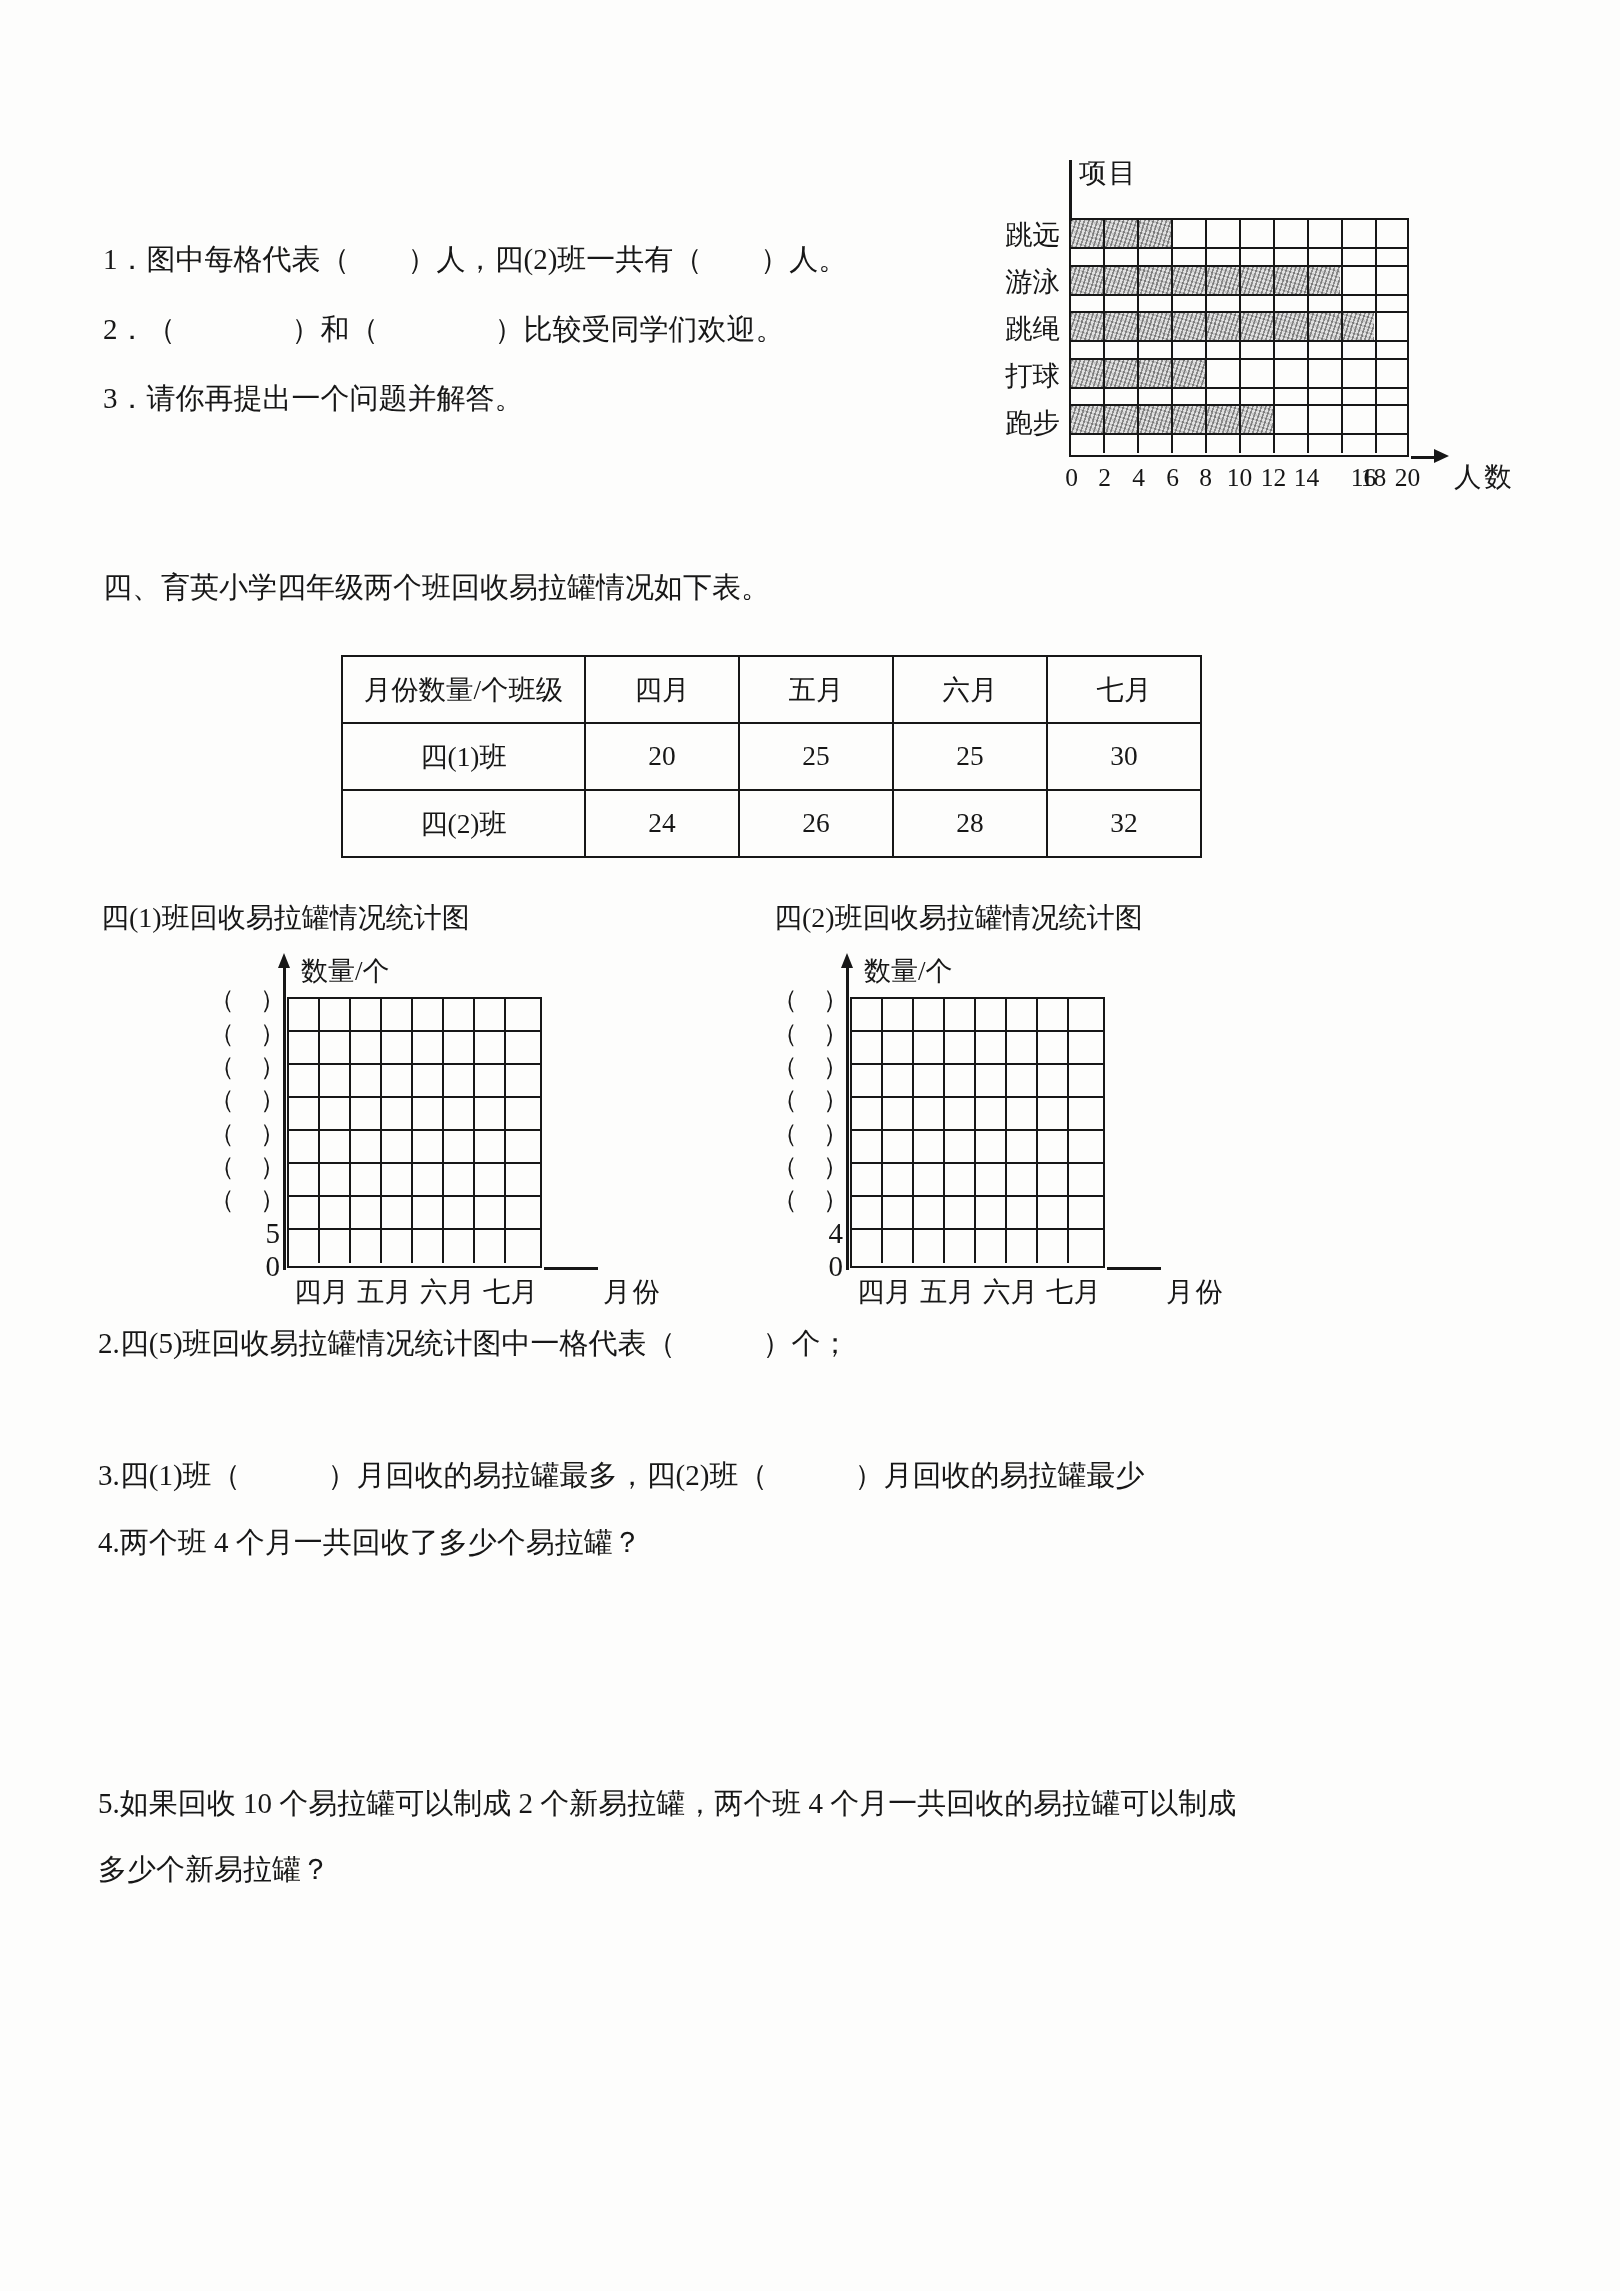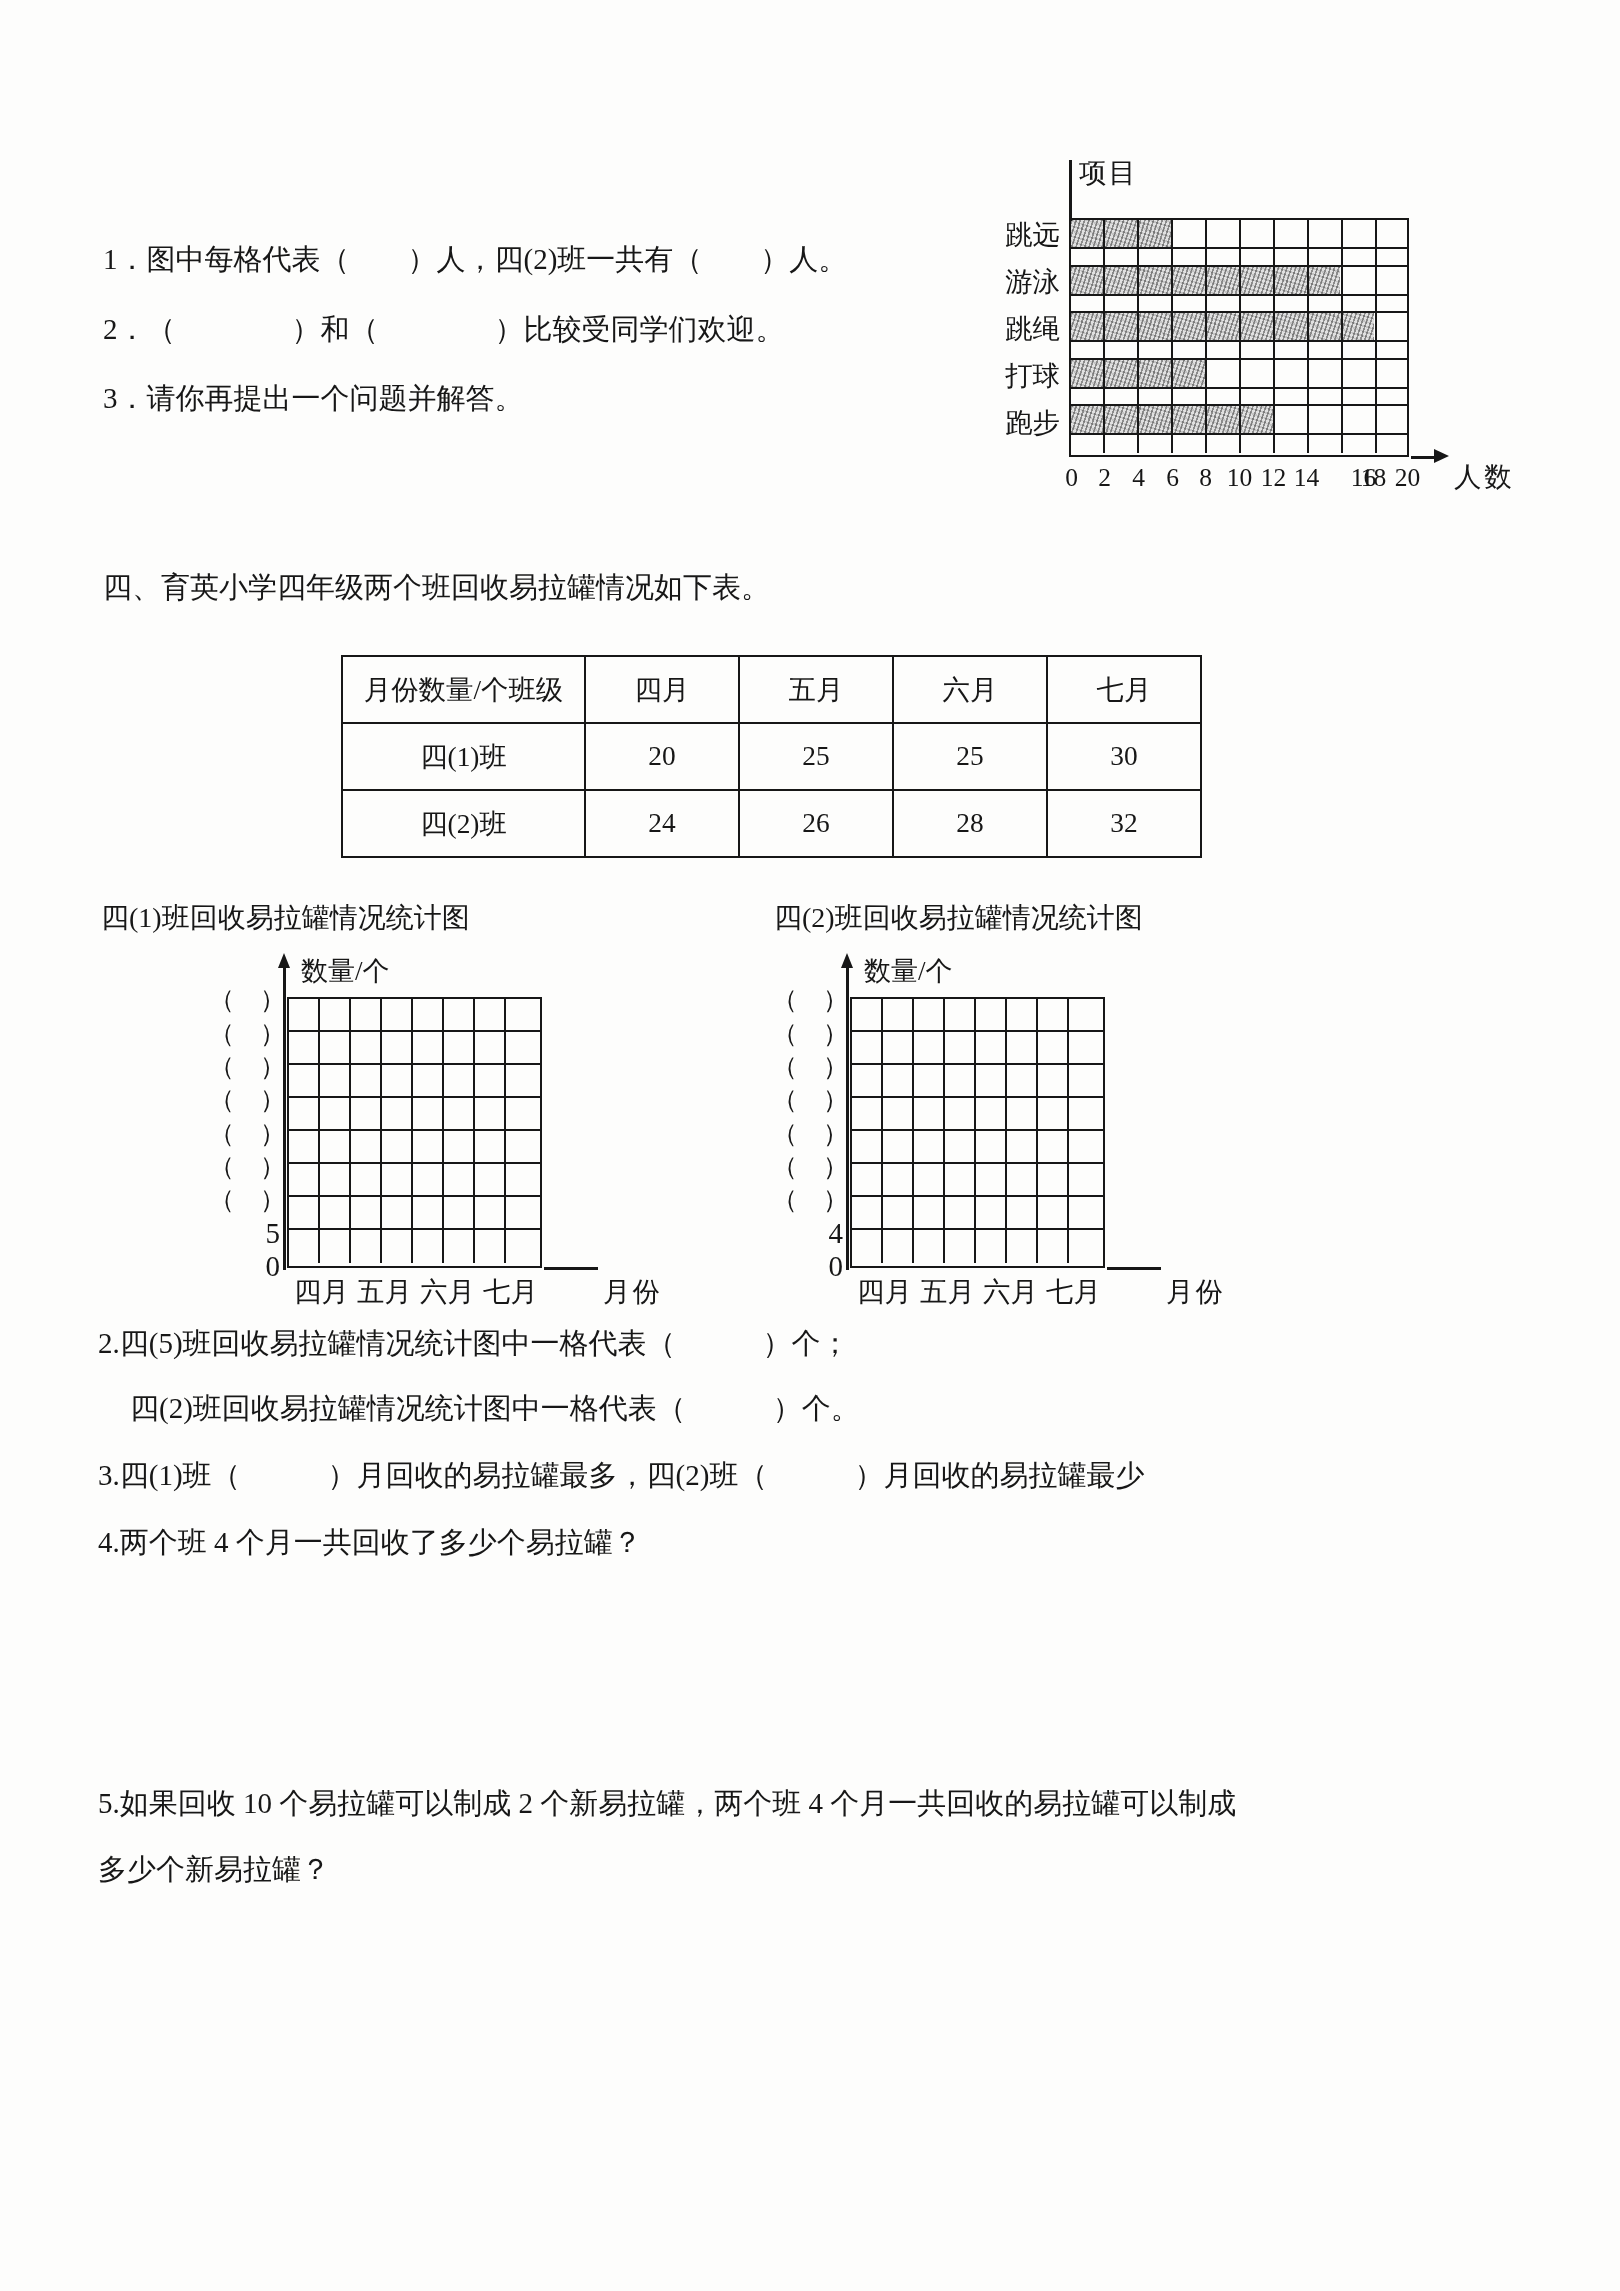--- a/index.html
+++ b/index.html
@@ -431,20 +431,19 @@
       <div style="position: absolute; left: 0px; top: 231px; width: 71px; height: 31px; line-height: 31px; text-align: right; font-size: 25.5px;">（　）</div>
       <div style="position: absolute; left: 0px; top: 265px; width: 71px; height: 31px; line-height: 31px; text-align: right; font-size: 29px;">4</div>
       <div style="position: absolute; left: 0px; top: 298px; width: 71px; height: 31px; line-height: 31px; text-align: right; font-size: 29px;">0</div>
       <div style="position: absolute; left: 81px; top: 321px; width: 63px; text-align: center; font-size: 27.4px;">四月</div>
       <div style="position: absolute; left: 144px; top: 321px; width: 63px; text-align: center; font-size: 27.4px;">五月</div>
       <div style="position: absolute; left: 207px; top: 321px; width: 63px; text-align: center; font-size: 27.4px;">六月</div>
       <div style="position: absolute; left: 270px; top: 321px; width: 63px; text-align: center; font-size: 27.4px;">七月</div>
     </div>
 
   <div class="t" style="left:98px;top:1326px">2.四(5)班回收易拉罐情况统计图中一格代表（　　　）个；</div>
-  <div class="t" style="left:130px;top:1391px">四(2)班回收易拉罐情况统计图中一格代表（　　　）个。</div>
   <div class="t" style="left:98px;top:1458px">3.四(1)班（　　　）月回收的易拉罐最多，四(2)班（　　　）月回收的易拉罐最少</div>
   <div class="t" style="left:98px;top:1525px">4.两个班 4 个月一共回收了多少个易拉罐？</div>
   <div class="t" style="left:98px;top:1786px">5.如果回收 10 个易拉罐可以制成 2 个新易拉罐，两个班 4 个月一共回收的易拉罐可以制成</div>
   <div class="t" style="left:98px;top:1852px">多少个新易拉罐？</div>
 
 </div>
 
 
 </body></html>

